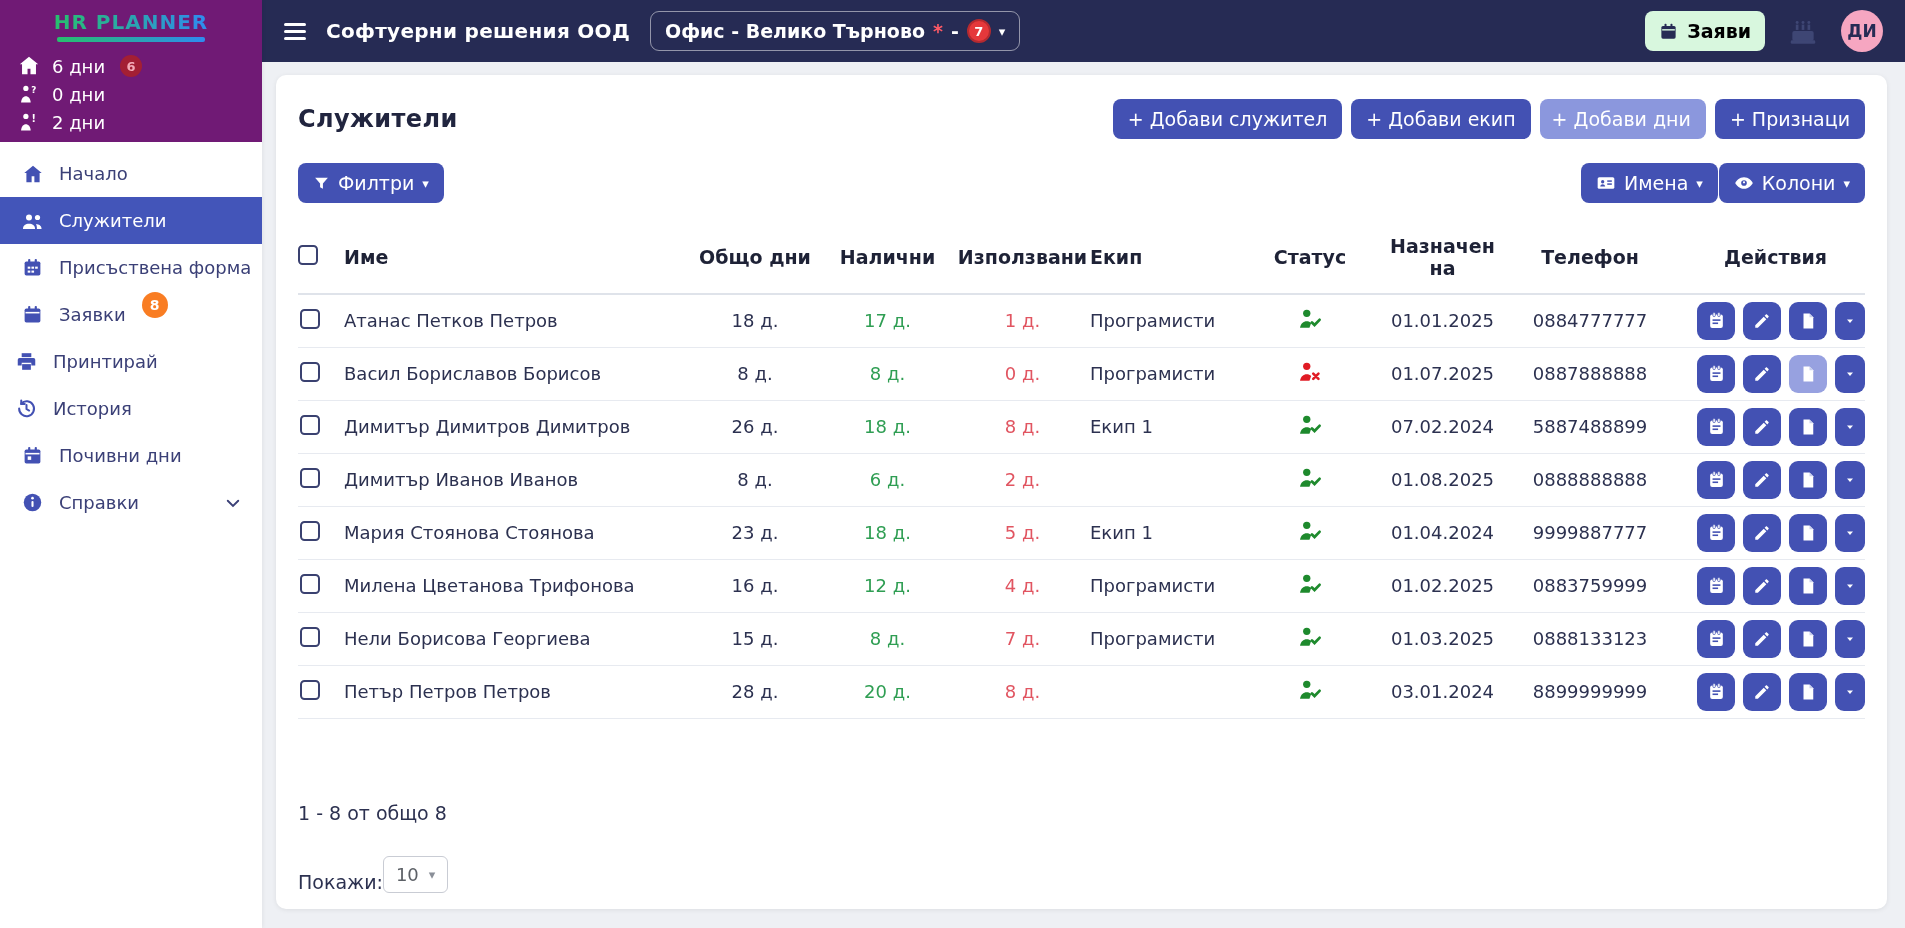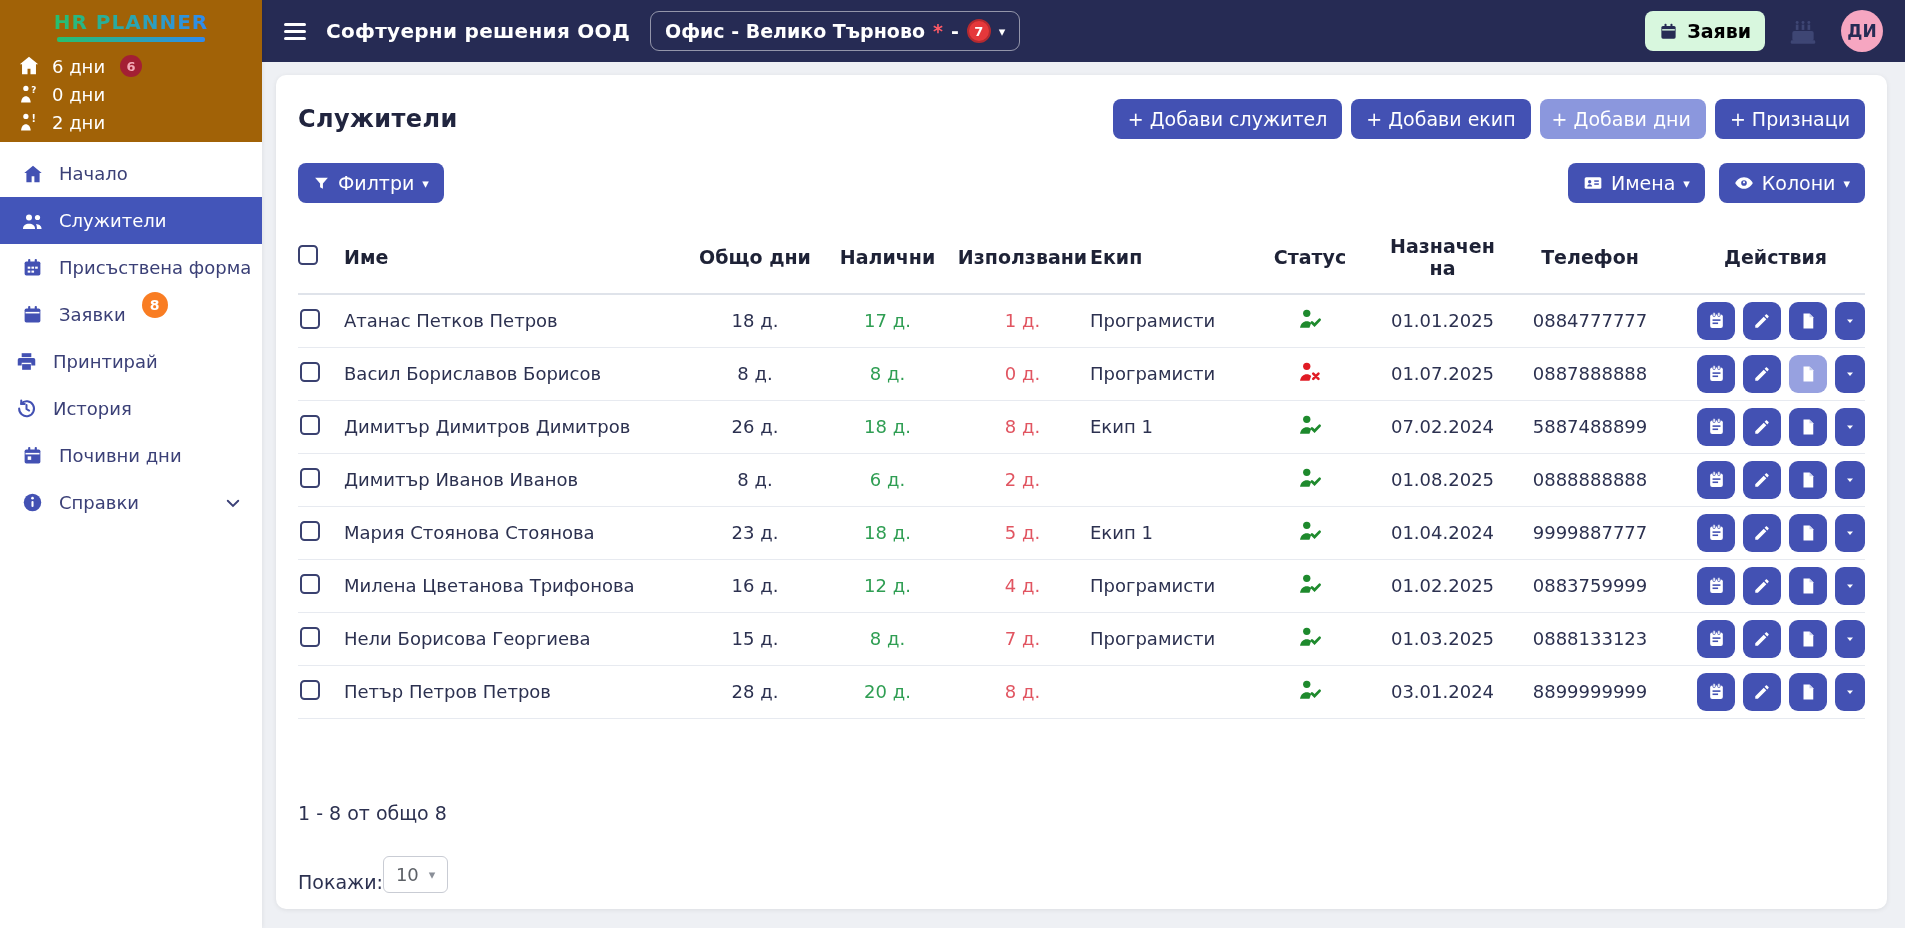--- a/index.html
+++ b/index.html
@@ -1,21 +1,21 @@
 <!DOCTYPE html>
 <html><head>
 <meta charset="utf-8">
 <style>
   * { margin:0; padding:0; box-sizing:border-box; }
   html,body { width:1905px; height:928px; overflow:hidden; }
   body { font-family:"DejaVu Sans", sans-serif; background:#eef0f4; position:relative; color:#2c3150; }
 
   
   .sidebar { position:absolute; left:0; top:0; width:262px; height:100%; background:#fff; z-index:5; box-shadow:1px 0 4px rgba(0,0,0,.06); }
-  .sidebar-top { background:#a16207; height:142px; padding-top:10px; }
+  .sidebar-top { background:#701a75; height:142px; padding-top:10px; }
   .logo { text-align:center; margin-bottom:10px; }
   .logo-text { font-weight:bold; font-size:20px; letter-spacing:1px; background:linear-gradient(90deg,#27c06d,#2f8bf0); -webkit-background-clip:text; background-clip:text; color:transparent; }
   .logo-bar { height:5px; width:148px; margin:3px auto 0; background:linear-gradient(90deg,#27c06d,#2f8bf0); border-radius:2px; }
   .counter { display:flex; align-items:center; gap:11px; color:#fff; padding:3px 0 3px 18px; font-size:18px; height:28px; }
   .counter .cico { width:23px; display:flex; color:#fff; }
   .c-badge { width:22px; height:22px; border-radius:50%; background:#a31f34; color:#f3aab6; font-size:13px; font-weight:bold; display:inline-flex; align-items:center; justify-content:center; margin-left:4px; }
   .nav { padding-top:8px; }
   .nav-item { display:flex; align-items:center; gap:14px; height:47px; padding-left:20px; color:#3b4077; font-size:18px; cursor:pointer; }
   .nav-item .ico { width:25px; display:flex; justify-content:center; color:#4351b3; flex:none; }
   .nav-item.active { background:#4355b9; color:#fff; }
@@ -39,21 +39,21 @@
   .avatar { width:42px; height:42px; border-radius:50%; background:#f6a6c1; color:#262b54; font-weight:bold; font-size:17px; display:flex; align-items:center; justify-content:center; cursor:pointer; }
 
   
   .card { position:absolute; left:276px; top:75px; width:1611px; height:834px; background:#fff; border-radius:10px; box-shadow:0 1px 5px rgba(0,0,0,.08); padding:0 22px; }
   .card-header { display:flex; align-items:center; margin-top:24px; height:40px; }
   .page-title { font-size:24px; font-weight:bold; color:#21253f; letter-spacing:.4px; }
   .header-buttons { margin-left:auto; display:flex; gap:9px; }
   .btn { background:#4351b3; color:#fff; border:none; border-radius:8px; font-size:19px; padding:9px 15px; font-family:inherit; cursor:pointer; display:inline-flex; align-items:center; gap:8px;text-align:center; }
   .btn.light { background:#8b97dd;padding-left:12px; }
   .toolbar { display:flex; margin-top:24px; }
-  .toolbar-right { margin-left:auto; display:flex; gap:14px; }
+  .toolbar-right { margin-left:auto; display:flex; gap:1px; }
 
   
   table { width:100%; border-collapse:collapse; margin-top:22px; table-layout:fixed; }
   th { font-size:19px; font-weight:bold; color:#1e2236; padding:10px 0 14px; border-bottom:2px solid #dfe3ea; }
   td { font-size:18px; color:#2c3150; height:53px; border-bottom:1px solid #e7eaf0; }
   th.l, td.c-name, td.c-team { text-align:left; }
   th.c, td.c-num, td.c-status, td.c-date, td.c-phone { text-align:center; }
   td.green { color:#2f9e53; }
   td.red { color:#e15561; }
   .checkbox { display:inline-block; width:20px; height:20px; border:2.4px solid #3a4170; border-radius:4.5px; background:#fff; cursor:pointer; }

